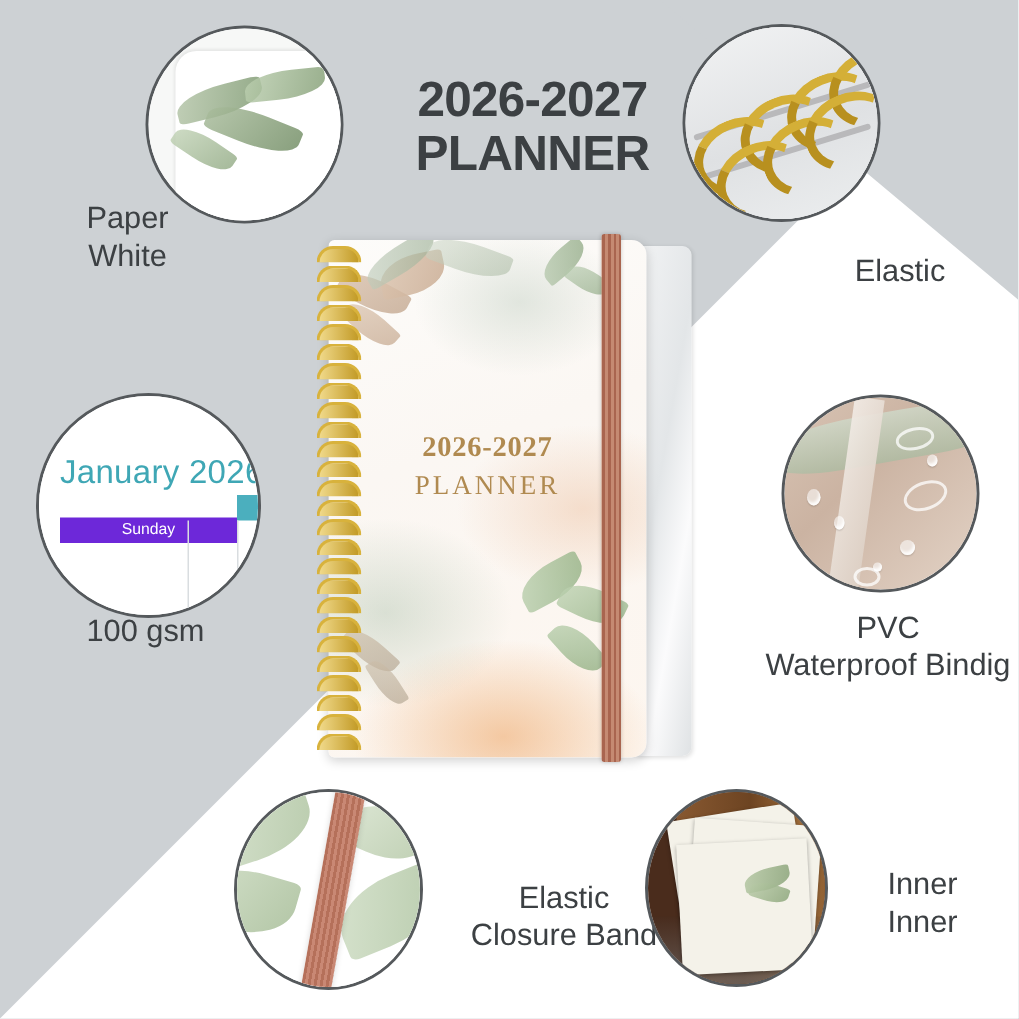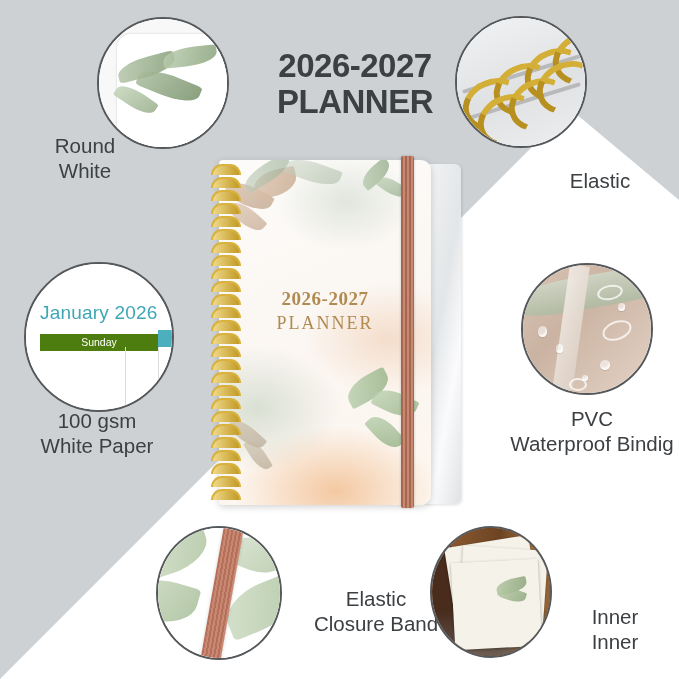--- a/index.html
+++ b/index.html
@@ -44,26 +44,26 @@
     position:absolute;width:52px;height:40px;
     border:5px solid transparent;
     border-top:6px solid #d4af37;border-left:6px solid #b8901f;
     border-radius:50%;transform:rotate(-22deg);
   }
   .wirebar{position:absolute;height:4px;background:#b9b9bb;border-radius:2px;}
 
   
   .cal{position:absolute;inset:0;background:#ffffff;}
   .cal-title{
-    position:absolute;left:14px;top:38px;font-size:19px;color:#3fa7b5;
+    position:absolute;left:14px;top:38px;font-size:22px;color:#3fa7b5;
     white-space:nowrap;letter-spacing:.2px;
   }
   .cal-band{
-    position:absolute;left:14px;top:70px;width:118px;height:17px;
-    background:#4d7c0f;
+    position:absolute;left:14px;top:81px;width:118px;height:17px;
+    background:#6d28d9;
   }
   .cal-band span{
     display:block;color:#ffffff;font-size:10.5px;text-align:center;line-height:17px;
   }
   .cal-band-right{
     position:absolute;left:132px;top:66px;width:40px;height:17px;background:#4bafbe;
   }
   .cal-grid-v{position:absolute;left:99px;top:83px;width:1px;height:60px;background:#d9dde0;}
   .cal-grid-v2{position:absolute;left:132px;top:83px;width:1px;height:52px;background:#d9dde0;}
 
@@ -229,21 +229,21 @@
   <div class="circle" style="left:97px;top:17px;width:128px;height:128px;">
     <div class="rc-inner">
       <div class="rc-card"></div>
       <div class="lf" style="left:14%;top:30%;width:46%;height:16%;background:linear-gradient(110deg,#b7c7ab,#7f9a72);transform:rotate(-14deg);"></div>
       <div class="lf" style="left:30%;top:44%;width:50%;height:17%;background:linear-gradient(110deg,#aabd9d,#738e66);transform:rotate(22deg);"></div>
       <div class="lf" style="left:50%;top:22%;width:42%;height:15%;background:linear-gradient(110deg,#bccfb0,#86a078);transform:rotate(-6deg);"></div>
       <div class="lf" style="left:12%;top:56%;width:34%;height:13%;background:linear-gradient(110deg,#c2d3b6,#8ea780);transform:rotate(34deg);opacity:.8;"></div>
     </div>
   </div>
   <div class="label center" style="left:10px;top:133px;width:150px;">
-    <span>Round</span><br>
+    <span>Paper</span><br>
     <span>White</span>
   </div>
 
   <div class="circle" style="left:455px;top:16px;width:128px;height:128px;">
     <div class="tw-inner">
       <div class="tw-page"></div>
       <div class="wirebar" style="left:2%;top:42%;width:96%;transform:rotate(-17deg);"></div>
       <div class="wirebar" style="left:2%;top:64%;width:96%;transform:rotate(-17deg);"></div>
       <div class="wire2" style="left:4%;top:48%;"></div>
       <div class="wire2" style="left:28%;top:36%;"></div>
@@ -265,21 +265,20 @@
       <div class="cal-band">
         <span>Sunday</span>
       </div>
       <div class="cal-band-right"></div>
       <div class="cal-grid-v"></div>
       <div class="cal-grid-v2"></div>
     </div>
   </div>
   <div class="label center" style="left:22px;top:408px;width:150px;">
     <span>100 gsm</span><br>
-    <span>White Paper</span>
   </div>
 
   <div class="circle" style="left:521px;top:263px;width:128px;height:128px;">
     <div class="pvc">
       <div class="pvc-green"></div>
       <div class="pvc-fold"></div>
       <div class="drop" style="left:12%;top:48%;width:9px;height:11px;"></div>
       <div class="drop" style="left:26%;top:62%;width:7px;height:9px;"></div>
       <div class="drop" style="left:60%;top:74%;width:10px;height:10px;"></div>
       <div class="drop" style="left:74%;top:30%;width:7px;height:8px;"></div>
@@ -312,18 +311,18 @@
     <div class="ip">
       <div class="ip-wood"></div>
       <div class="ip-dark"></div>
       <div class="ip-card" style="left:16%;top:10%;width:72%;height:74%;transform:rotate(-9deg);"></div>
       <div class="ip-card" style="left:24%;top:16%;width:72%;height:72%;transform:rotate(4deg);"></div>
       <div class="ip-card" style="left:18%;top:26%;width:74%;height:68%;transform:rotate(-3deg);"></div>
       <div class="lf" style="left:54%;top:40%;width:26%;height:11%;background:linear-gradient(110deg,#b5c8a4,#87a176);transform:rotate(-12deg);"></div>
       <div class="lf" style="left:58%;top:48%;width:22%;height:9%;background:linear-gradient(110deg,#b9cba8,#8ba57a);transform:rotate(18deg);"></div>
     </div>
   </div>
-  <div class="label center" style="left:556px;top:604px;width:118px;">
+  <div class="label center" style="left:556px;top:577px;width:118px;">
     <span>Inner</span><br>
     <span>Inner</span>
   </div>
 
 </div>
 
 </body></html>

